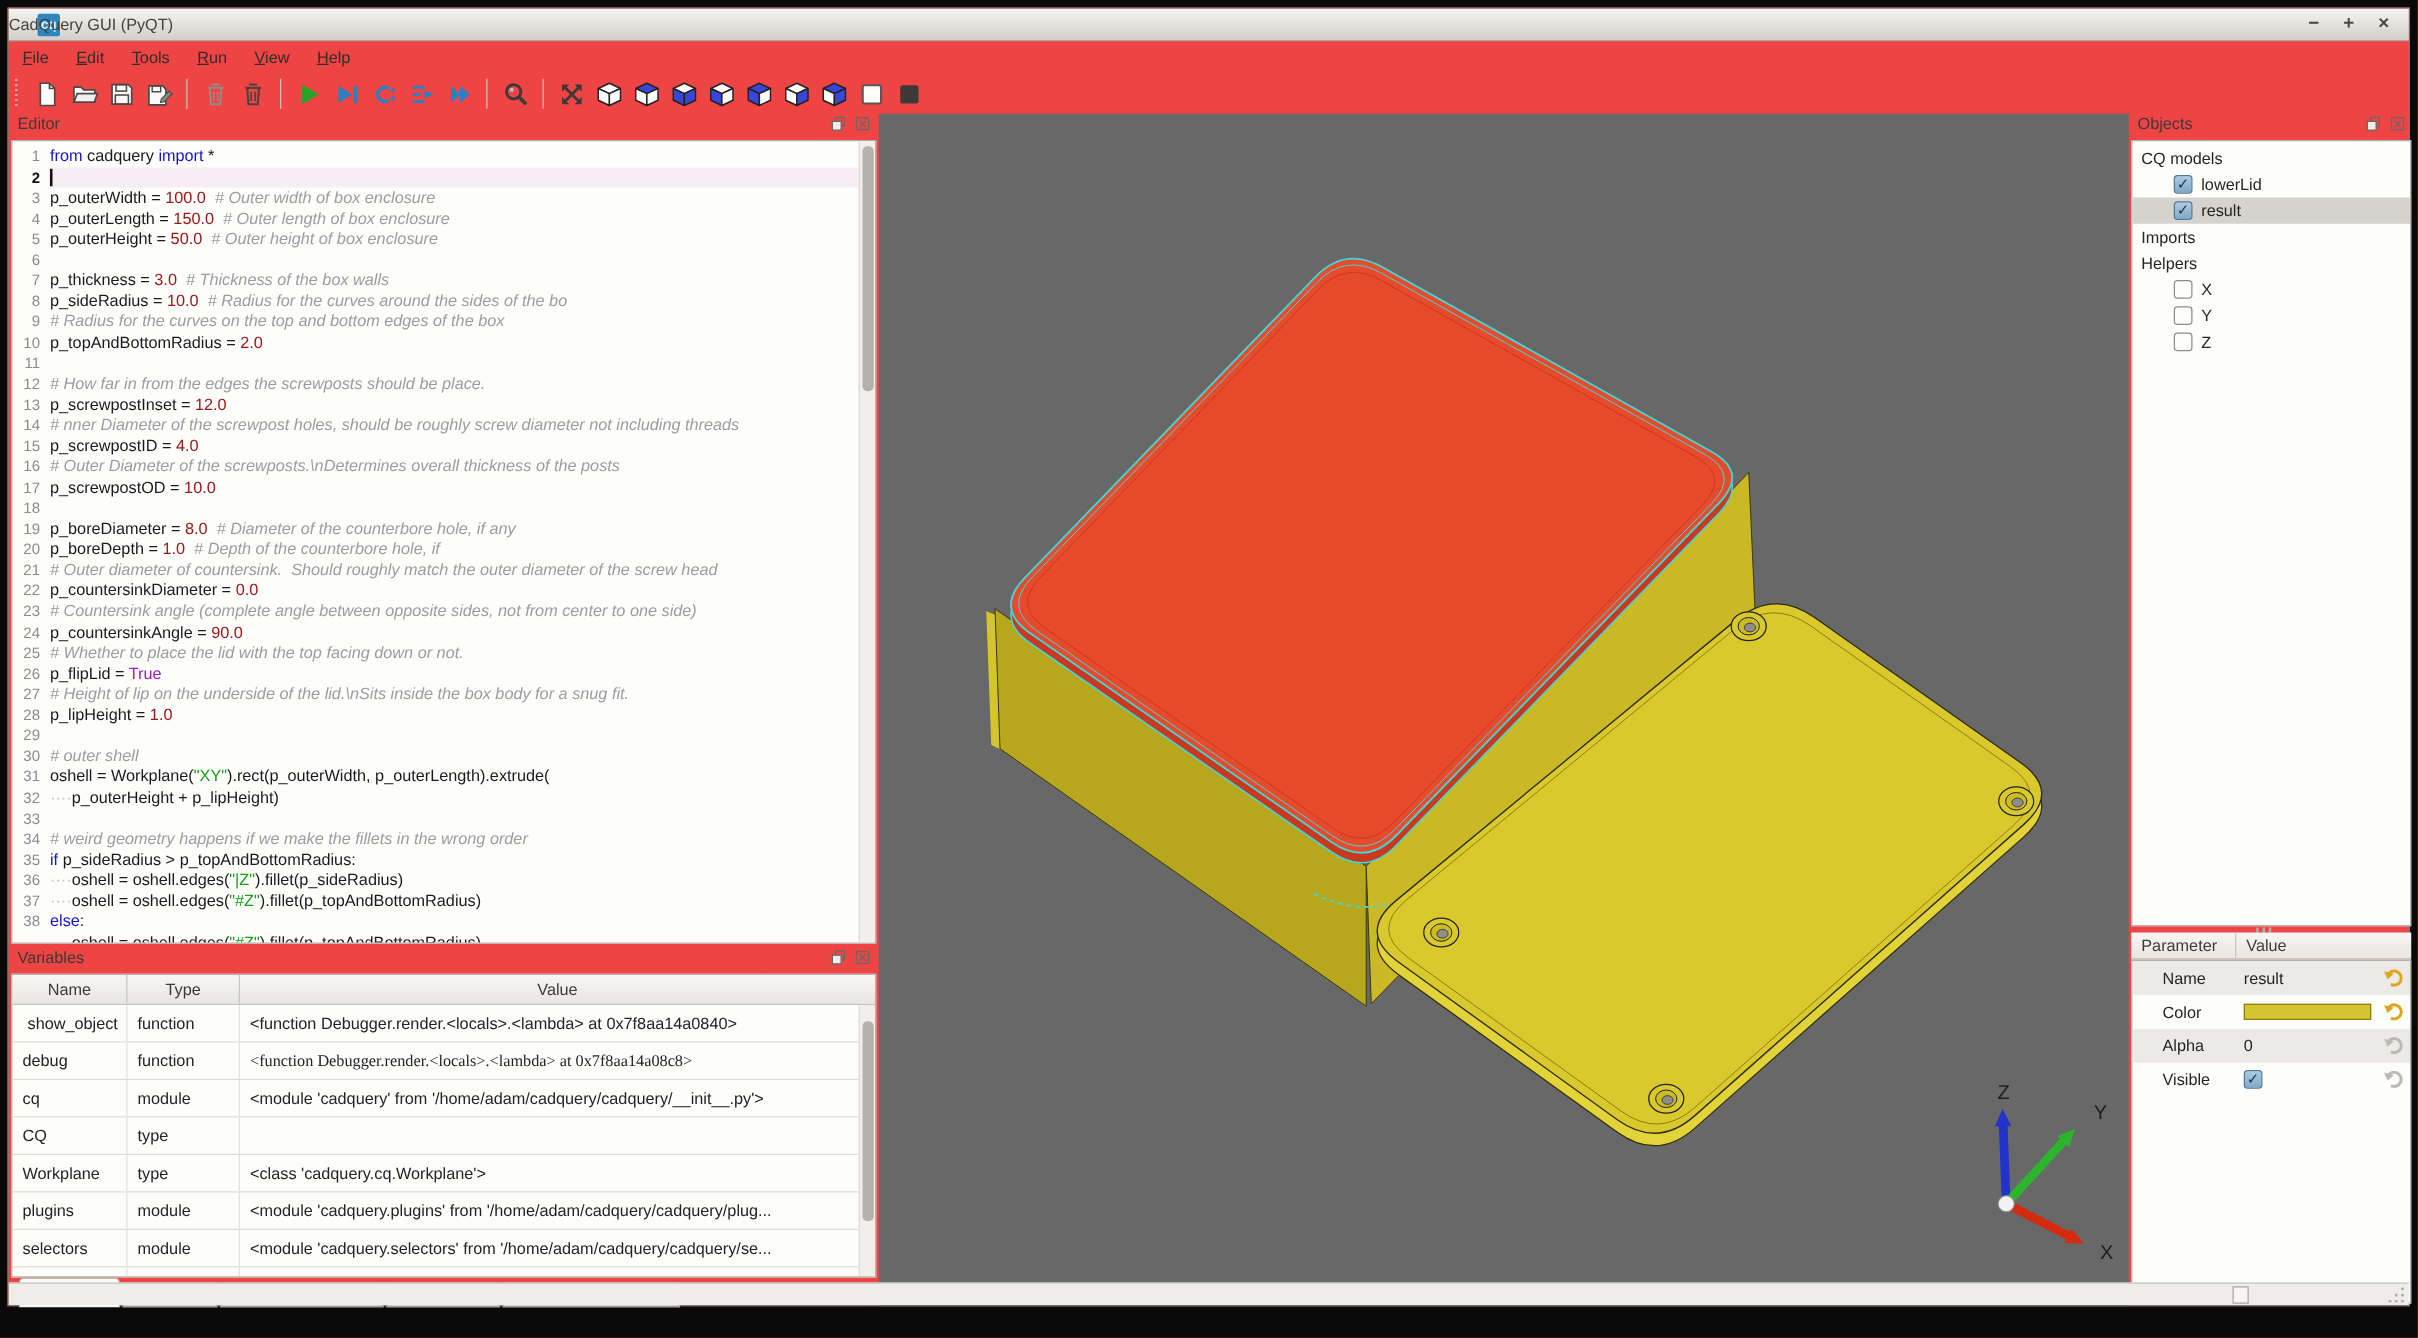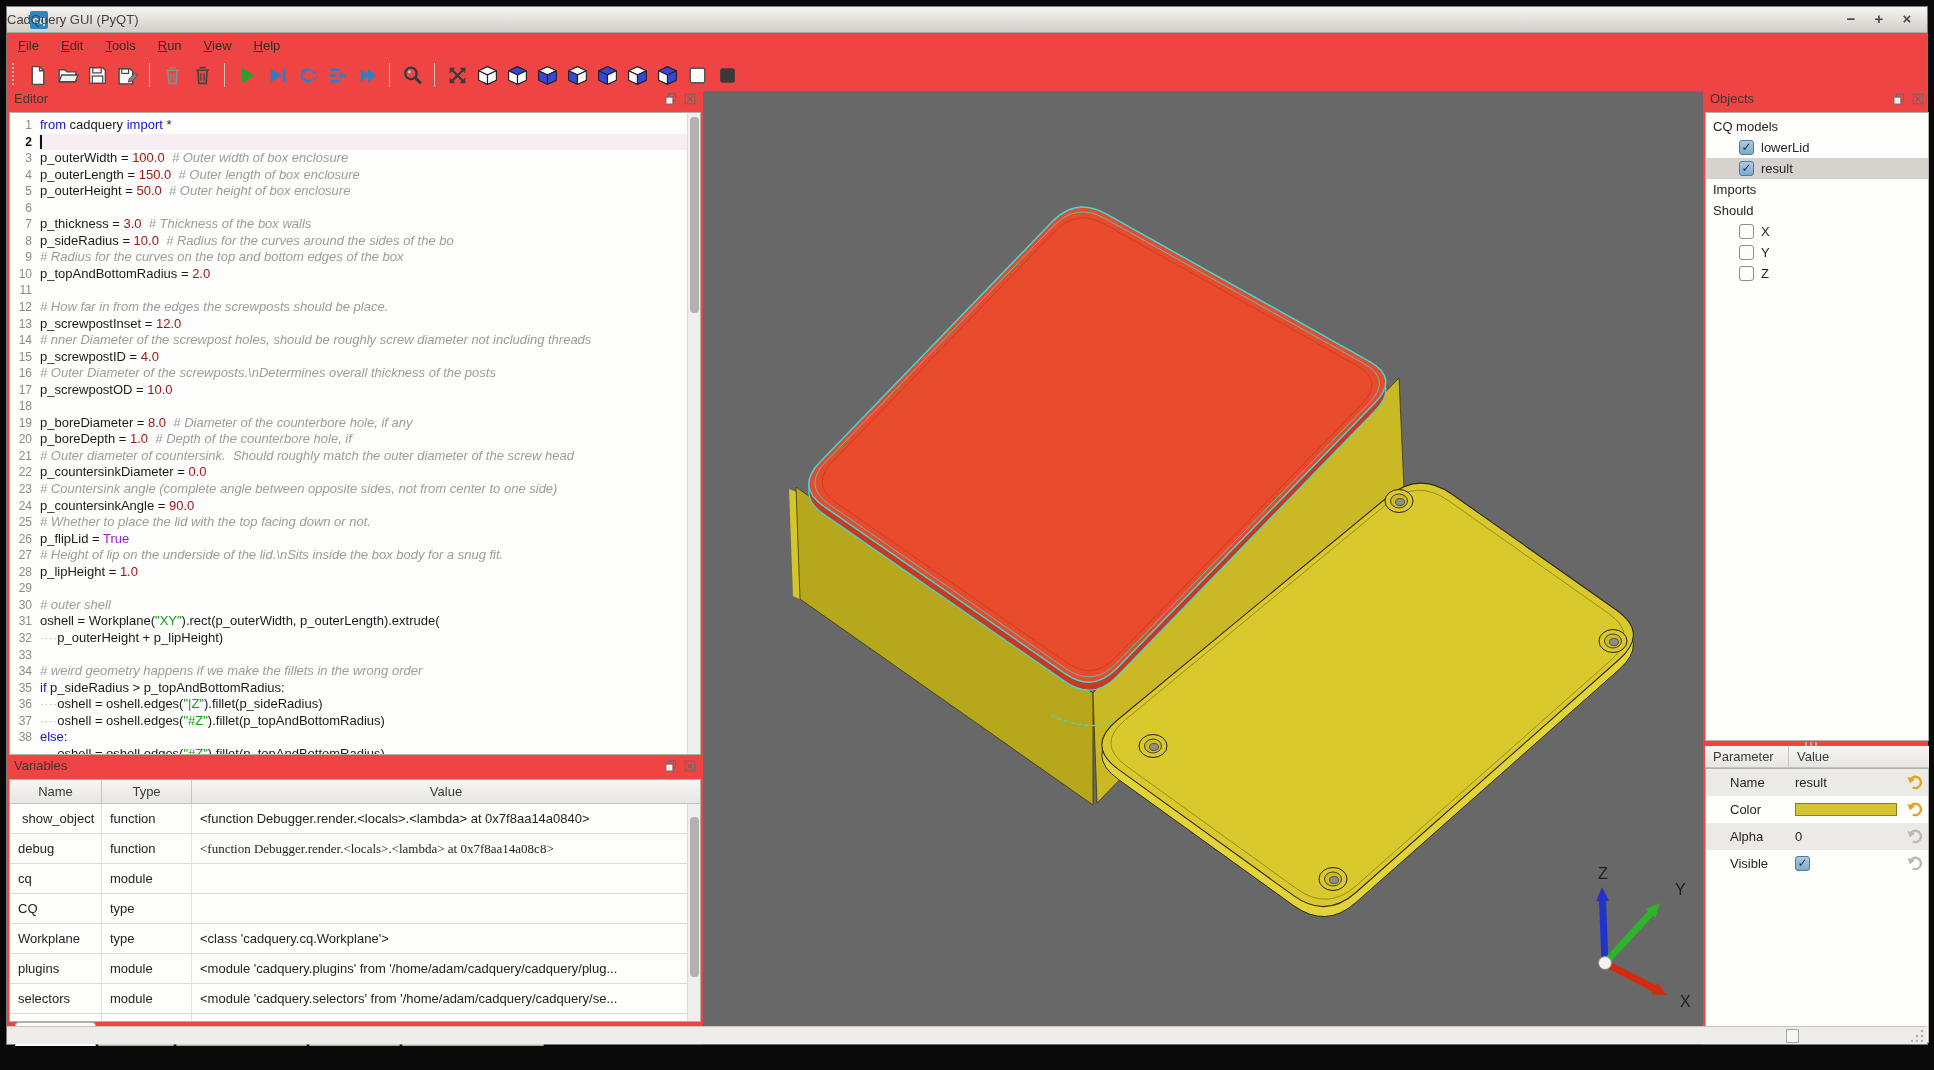--- a/index.html
+++ b/index.html
@@ -304,20 +304,21 @@
             <div style="width: auto; flex: 1 1 0%; border-right: none;">&lt;function Debugger.render.&lt;locals&gt;.&lt;lambda&gt; at 0x7f8aa14a0840&gt;</div>
           </div>
           <div class="trow">
             <div style="width: 92px;">debug</div>
             <div style="width: 90px;">function</div>
             <div style="width: auto; flex: 1 1 0%; border-right: none; font-family: Liberation Serif, serif;">&lt;function Debugger.render.&lt;locals&gt;.&lt;lambda&gt; at 0x7f8aa14a08c8&gt;</div>
           </div>
           <div class="trow">
             <div style="width: 92px;">cq</div>
             <div style="width: 90px;">module</div>
+            <div style="width: auto; flex: 1 1 0%; border-right: none;">&lt;module 'cadquery' from '/home/adam/cadquery/cadquery/__init__.py'&gt;</div>
           </div>
           <div class="trow">
             <div style="width: 92px;">CQ</div>
             <div style="width: 90px;">type</div>
           </div>
           <div class="trow">
             <div style="width: 92px;">Workplane</div>
             <div style="width: 90px;">type</div>
             <div style="width: auto; flex: 1 1 0%; border-right: none;">&lt;class 'cadquery.cq.Workplane'&gt;</div>
           </div>
@@ -406,21 +407,21 @@
         <div class="tree-row" style="padding-left: 7px;">CQ models</div>
         <div class="tree-row" style="padding-left: 33px;">
           <span class="cb on">✓</span>
           <span>lowerLid</span>
         </div>
         <div class="tree-row sel" style="padding-left: 33px;">
           <span class="cb on">✓</span>
           <span>result</span>
         </div>
         <div class="tree-row" style="padding-left: 7px;">Imports</div>
-        <div class="tree-row" style="padding-left: 7px;">Should</div>
+        <div class="tree-row" style="padding-left: 7px;">Helpers</div>
         <div class="tree-row" style="padding-left: 33px;">
           <span class="cb"></span>
           <span>X</span>
         </div>
         <div class="tree-row" style="padding-left: 33px;">
           <span class="cb"></span>
           <span>Y</span>
         </div>
         <div class="tree-row" style="padding-left: 33px;">
           <span class="cb"></span>

